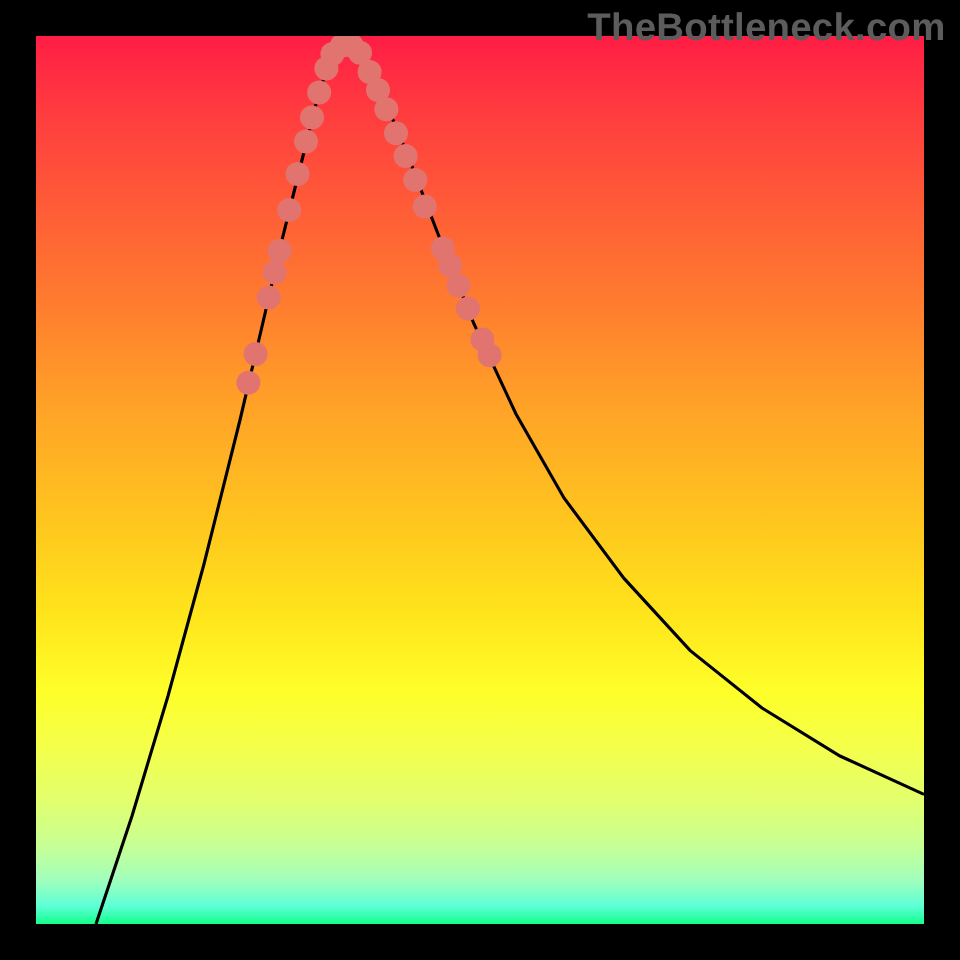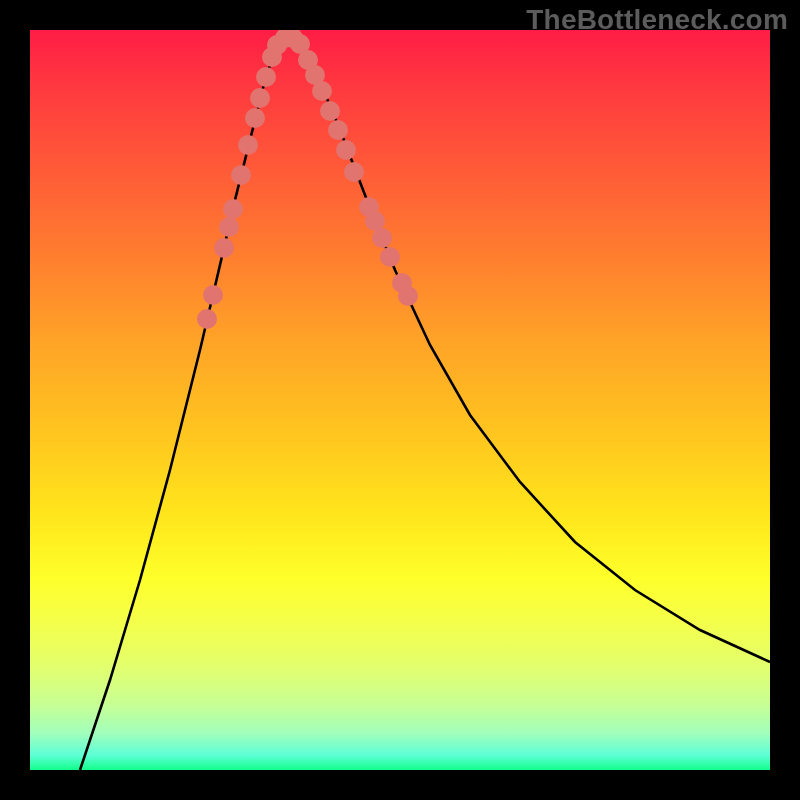--- a/index.html
+++ b/index.html
@@ -40,21 +40,21 @@
       #a2ffbb 95%,
       #5dffd7 98%,
       #13ff8a 100%
     );
   }
   .watermark {
     position: absolute;
     top: 4px;
     right: 12px;
     font-family: Arial, Helvetica, sans-serif;
-    font-size: 28px;
+    font-size: 32px;
     font-weight: 600;
     color: #5c5c5c;
     letter-spacing: 0.2px;
     text-align: right;
   }
   svg.curve {
     position: absolute;
     left: 0;
     top: 0;
     width: 740px;

